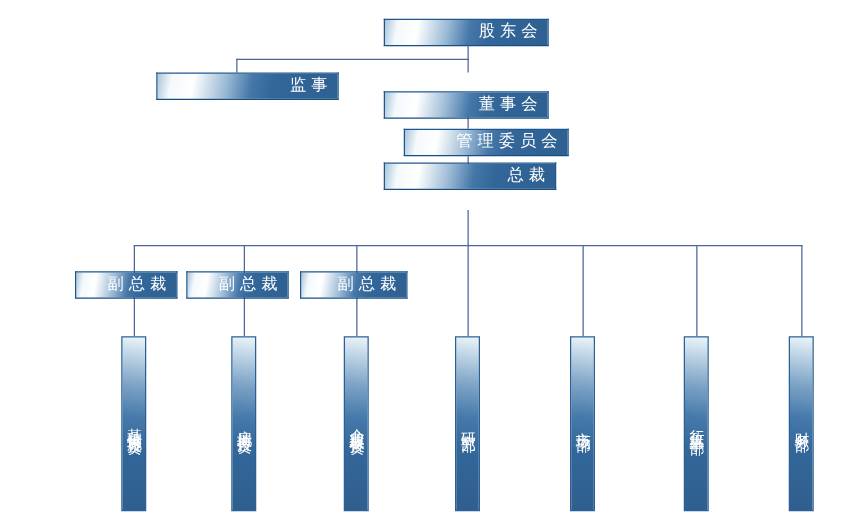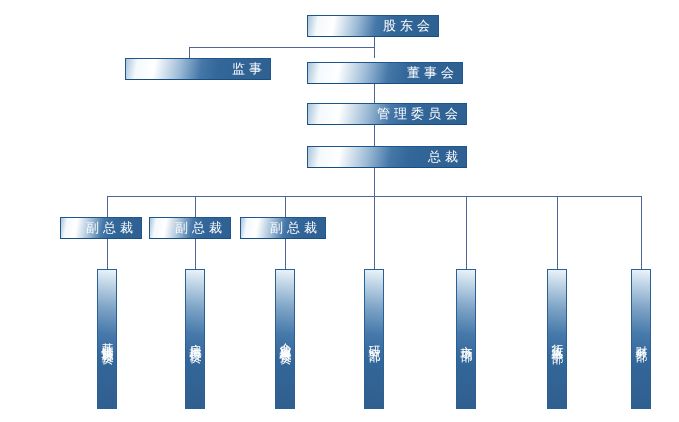--- a/index.html
+++ b/index.html
@@ -45,25 +45,25 @@
   <div class="line vline" style="left:153px;top:196px;height:73px"></div>
   <div class="line vline" style="left:243px;top:196px;height:73px"></div>
   <div class="line vline" style="left:332px;top:196px;height:73px"></div>
   <div class="line vline" style="left:424px;top:196px;height:73px"></div>
   <div class="line vline" style="left:515px;top:196px;height:73px"></div>
   <div class="line vline" style="left:599px;top:196px;height:73px"></div>
 
   <div class="hbox" style="left:265px;top:15px;width:132px">股东会</div>
 
   <div class="hbox" style="left:83px;top:58px;width:146px">监事</div>
-  <div class="hbox" style="left:265px;top:62px;width:156px">董事会</div>
+  <div class="hbox" style="left:265px;top:73px;width:132px">董事会</div>
 
-  <div class="hbox" style="left:265px;top:103px;width:160px">管理委员会</div>
+  <div class="hbox" style="left:281px;top:103px;width:132px">管理委员会</div>
 
-  <div class="hbox" style="left:265px;top:146px;width:160px">总裁</div>
+  <div class="hbox" style="left:265px;top:130px;width:138px">总裁</div>
 
   <div class="hbox" style="left:18px;top:217px;width:82px">副总裁</div>
   <div class="hbox" style="left:107px;top:217px;width:82px">副总裁</div>
   <div class="hbox" style="left:198px;top:217px;width:86px">副总裁</div>
 
   <div class="vbox" style="left:55px">基础设施投资</div>
   <div class="vbox" style="left:143px">房地产投资</div>
   <div class="vbox" style="left:233px">企业股权投资</div>
   <div class="vbox" style="left:322px">研究部</div>
   <div class="vbox" style="left:414px">市场部</div>

